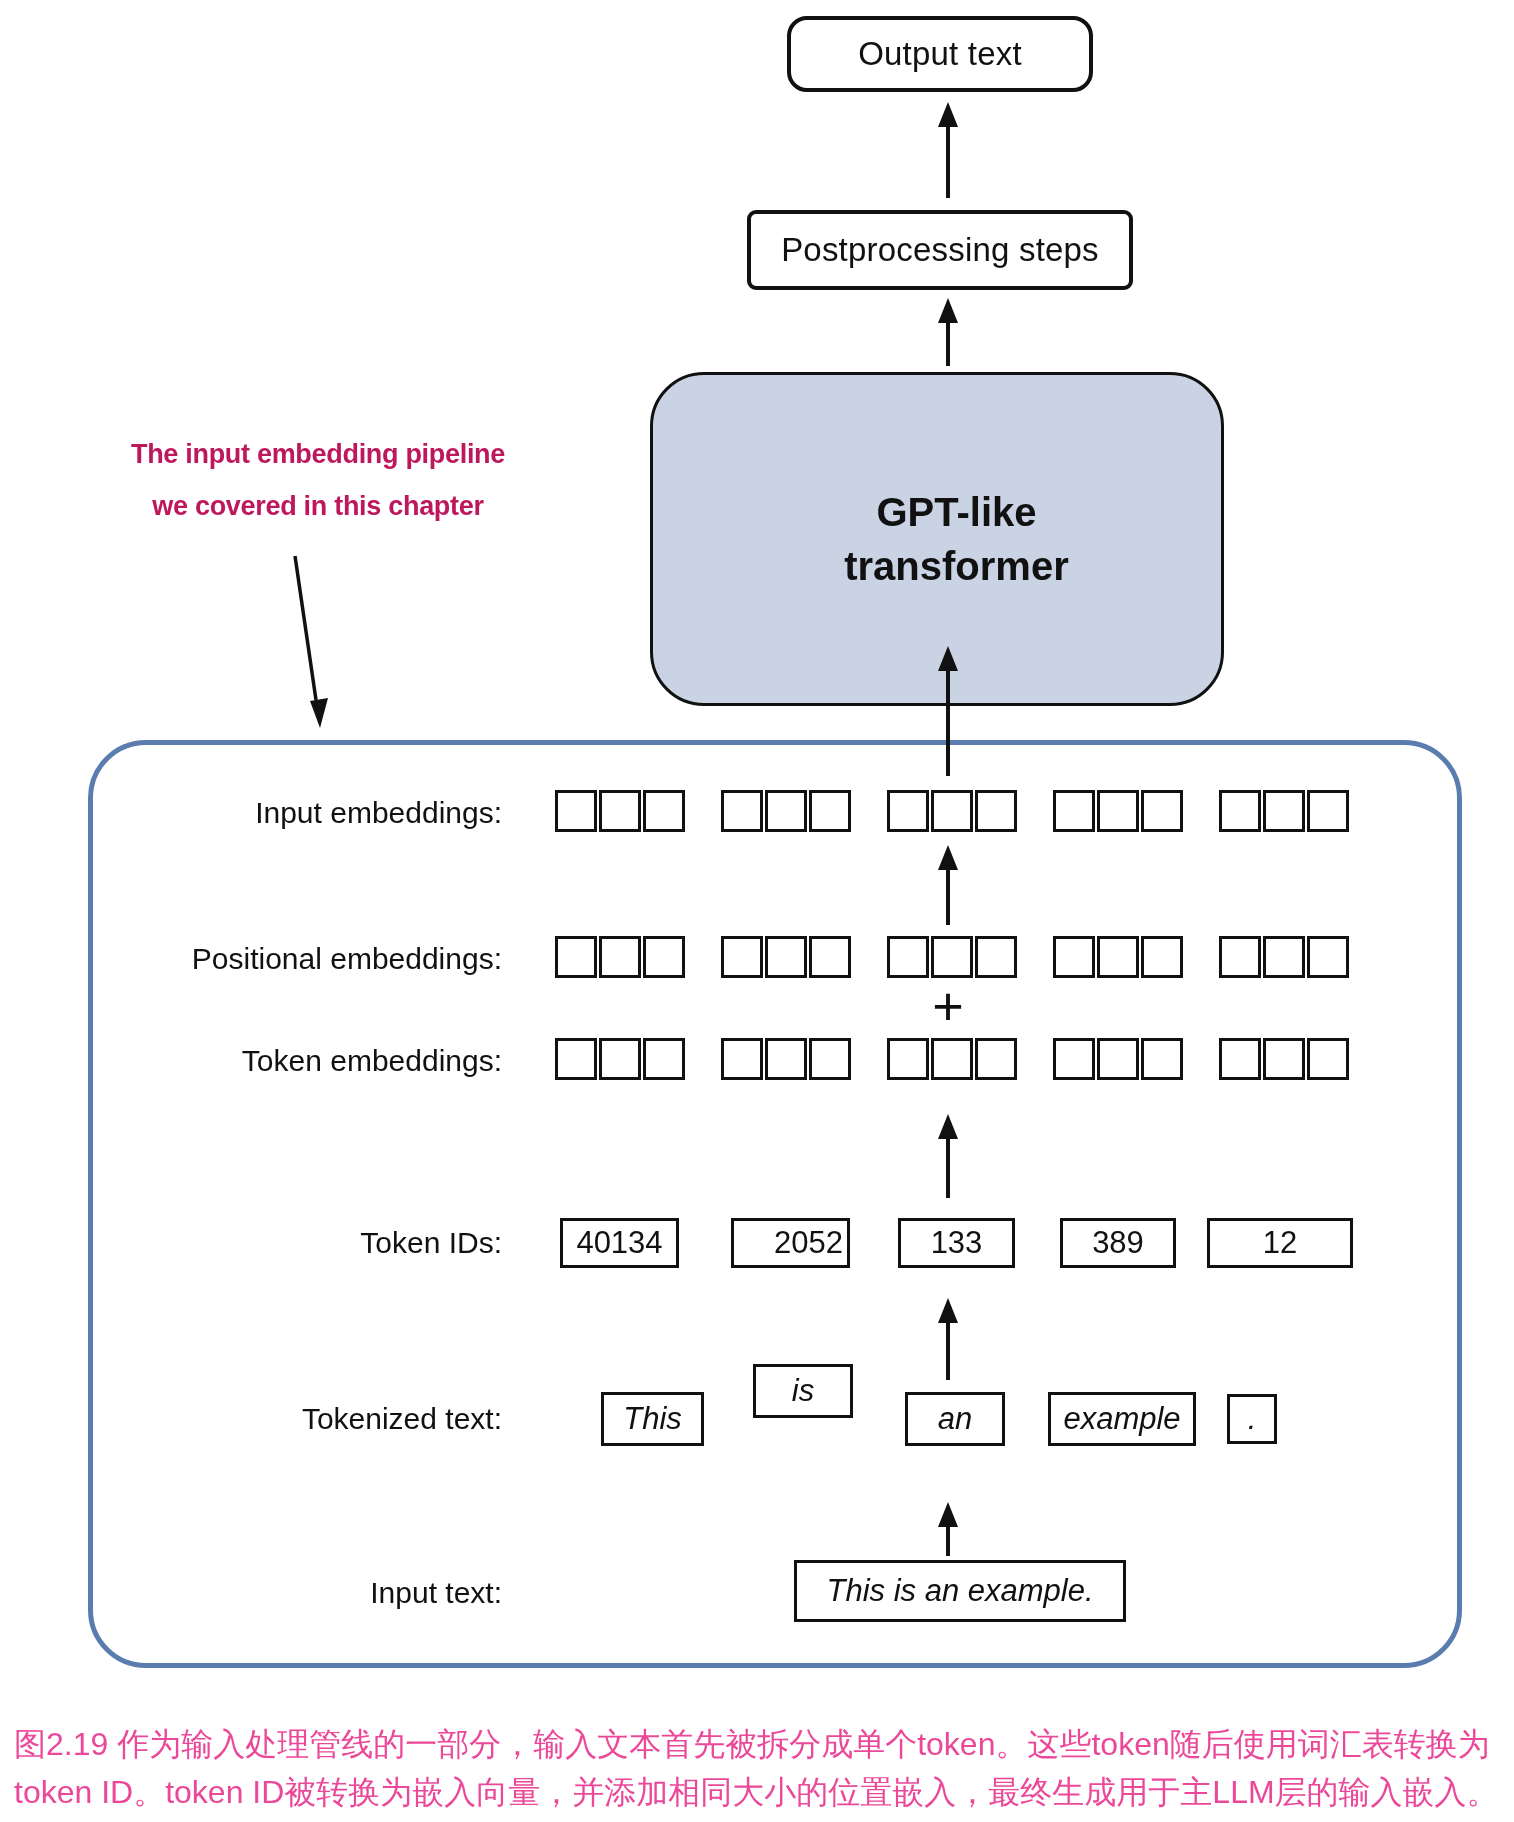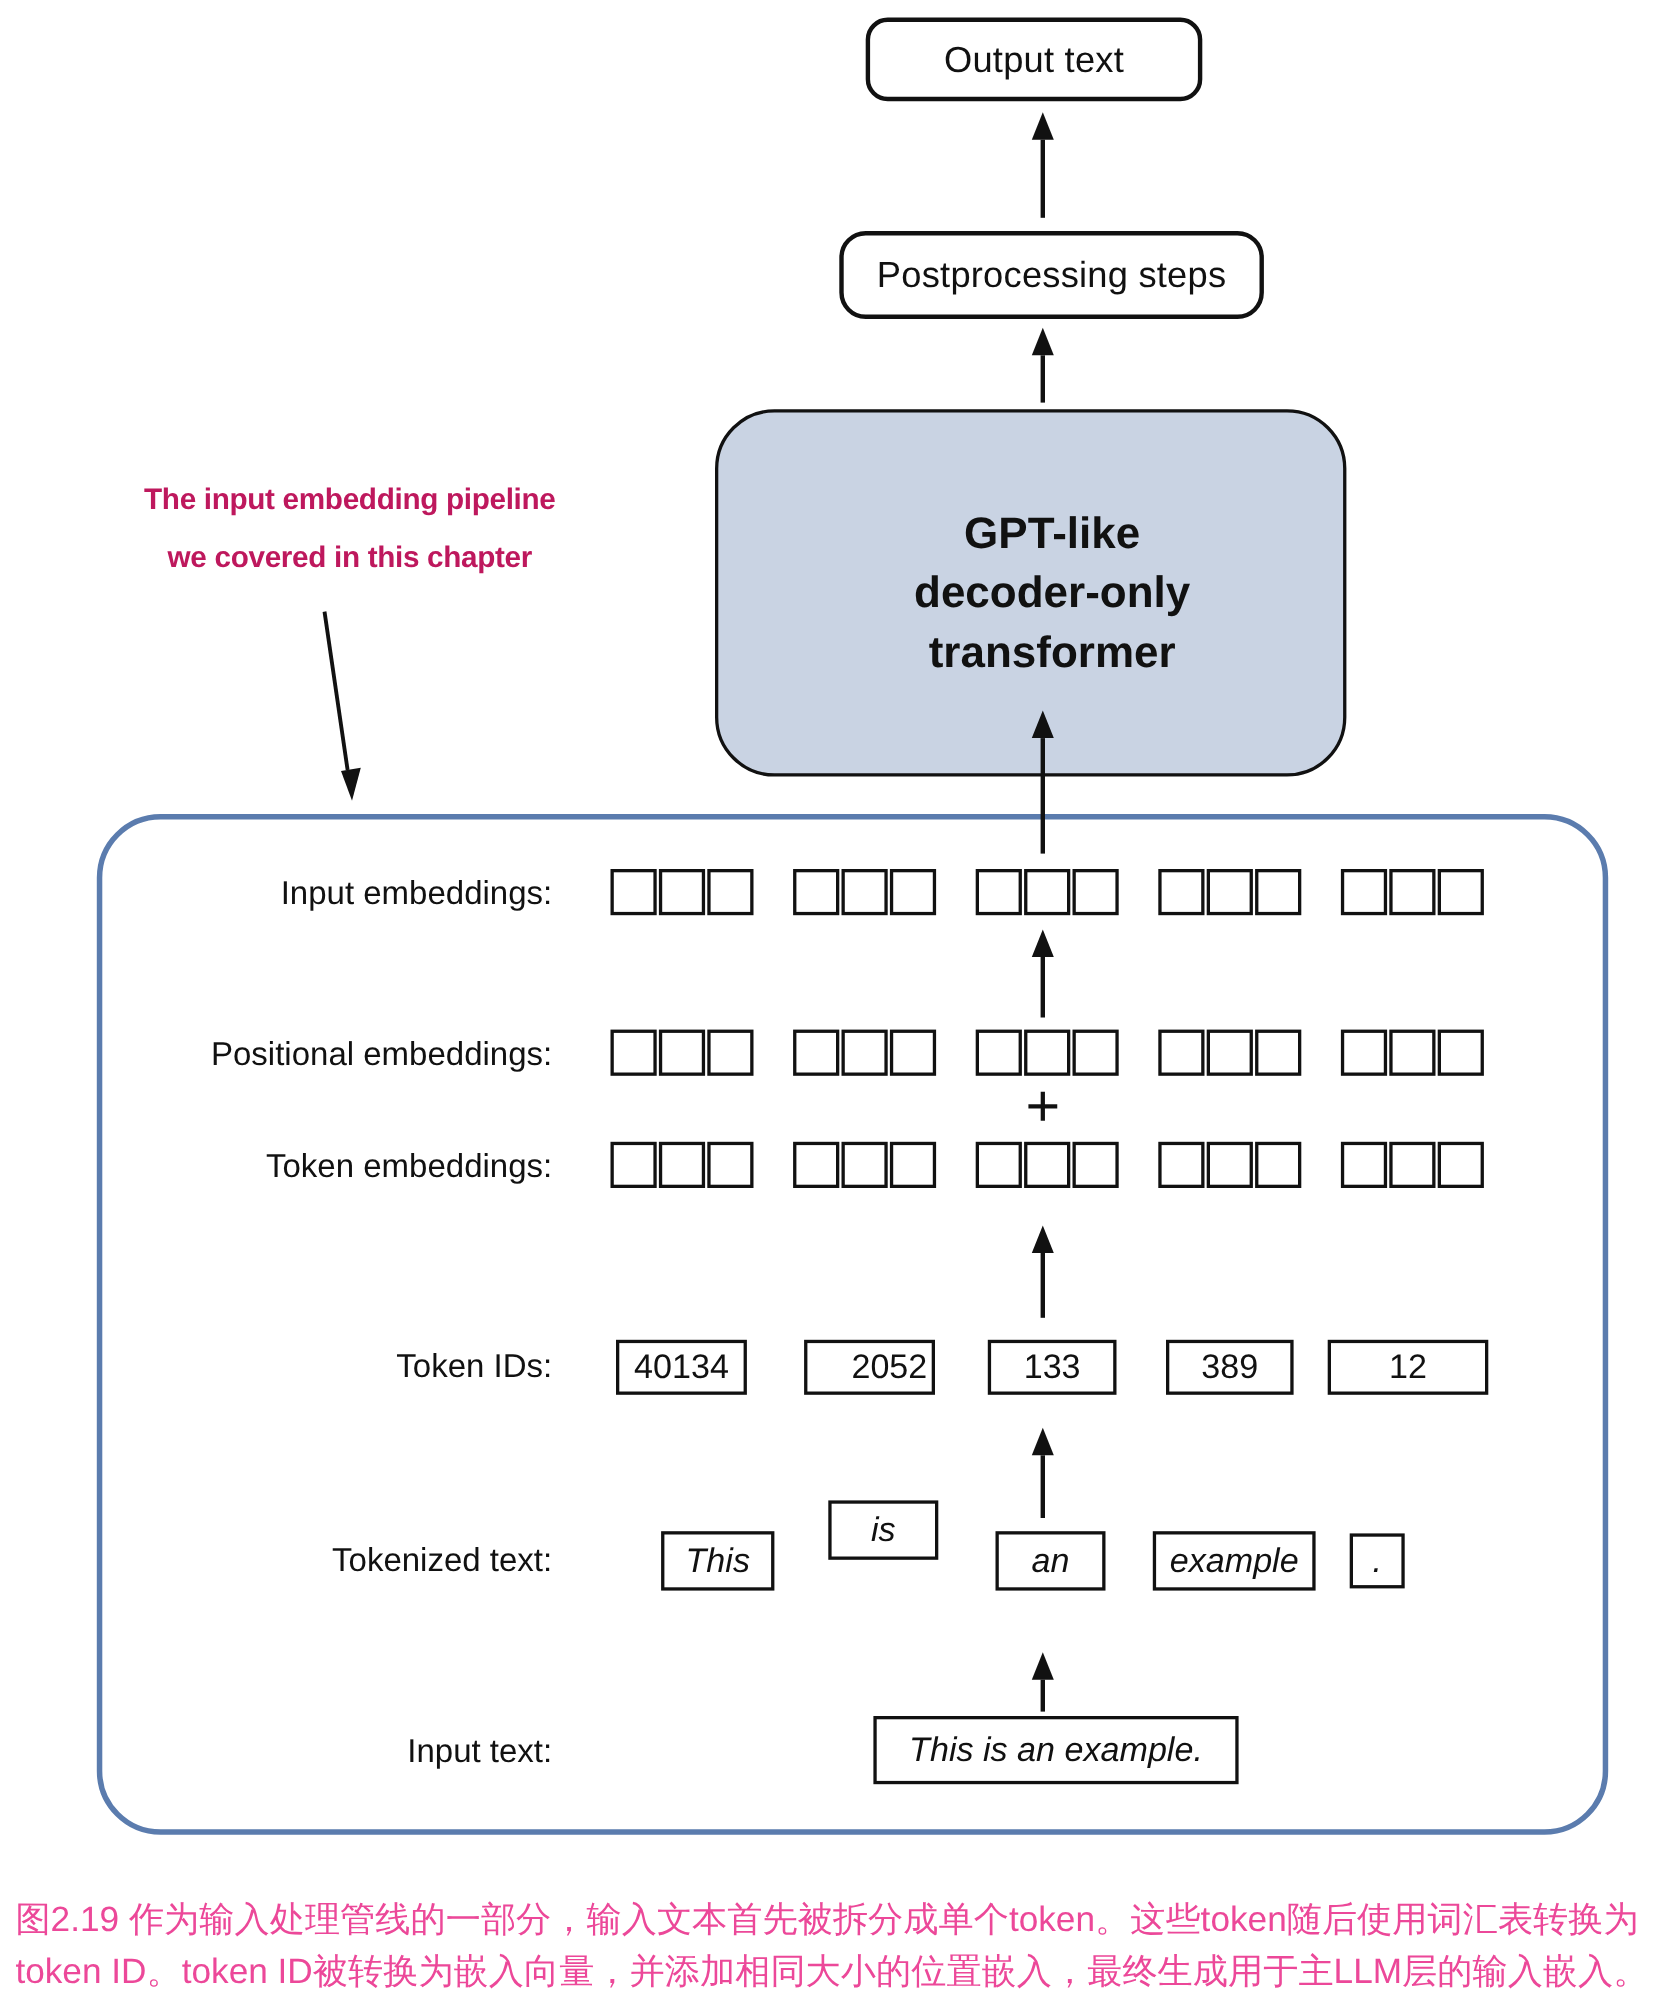--- a/index.html
+++ b/index.html
@@ -7,21 +7,21 @@
     position:relative;width:1514px;height:1822px;background:#ffffff;
     font-family:"Liberation Sans",sans-serif;color:#111;overflow:hidden;
   }
   
   .node{
     position:absolute;box-sizing:border-box;border:4px solid #111;border-radius:20px;
     background:#fff;display:flex;align-items:center;justify-content:center;
     font-size:33px;letter-spacing:.2px;
   }
   .box-output{left:787px;top:16px;width:306px;height:76px;}
-  .box-post{left:747px;top:210px;width:386px;height:80px;border-radius:24px;margin-left:16px;}
+  .box-post{left:747px;top:210px;width:386px;height:80px;border-radius:9px;}
   
   .gpt{
     position:absolute;left:650px;top:372px;width:574px;height:334px;box-sizing:border-box;
     background:#c9d3e3;border:3px solid #111;border-radius:54px;
     display:flex;flex-direction:column;align-items:center;justify-content:center;
     font-size:40px;font-weight:bold;line-height:54px;text-align:center;padding-left:39px;
   }
   
   .annotation{
     position:absolute;left:95px;top:428px;width:446px;text-align:center;
@@ -71,21 +71,20 @@
     <span>Postprocessing steps</span>
   </div>
 
   <div class="arrow-up" style="left:937px;top:298px;height:68px;">
     <div class="head"></div>
       <div class="shaft"></div>
   </div>
 
   <div class="gpt">
     <span>GPT-like</span>
-    <span>decoder-only</span>
     <span>transformer</span>
   </div>
 
   <div class="annotation">
     <div>The input embedding pipeline</div>
     <div>we covered in this chapter</div>
   </div>
   <svg class="ann-arrow" width="90" height="195" viewBox="0 0 90 195">
     <line x1="25" y1="8" x2="46" y2="152" stroke="#111" stroke-width="3.5"></line>
     <polygon points="50,180 40,153 58,150" fill="#111"></polygon>

